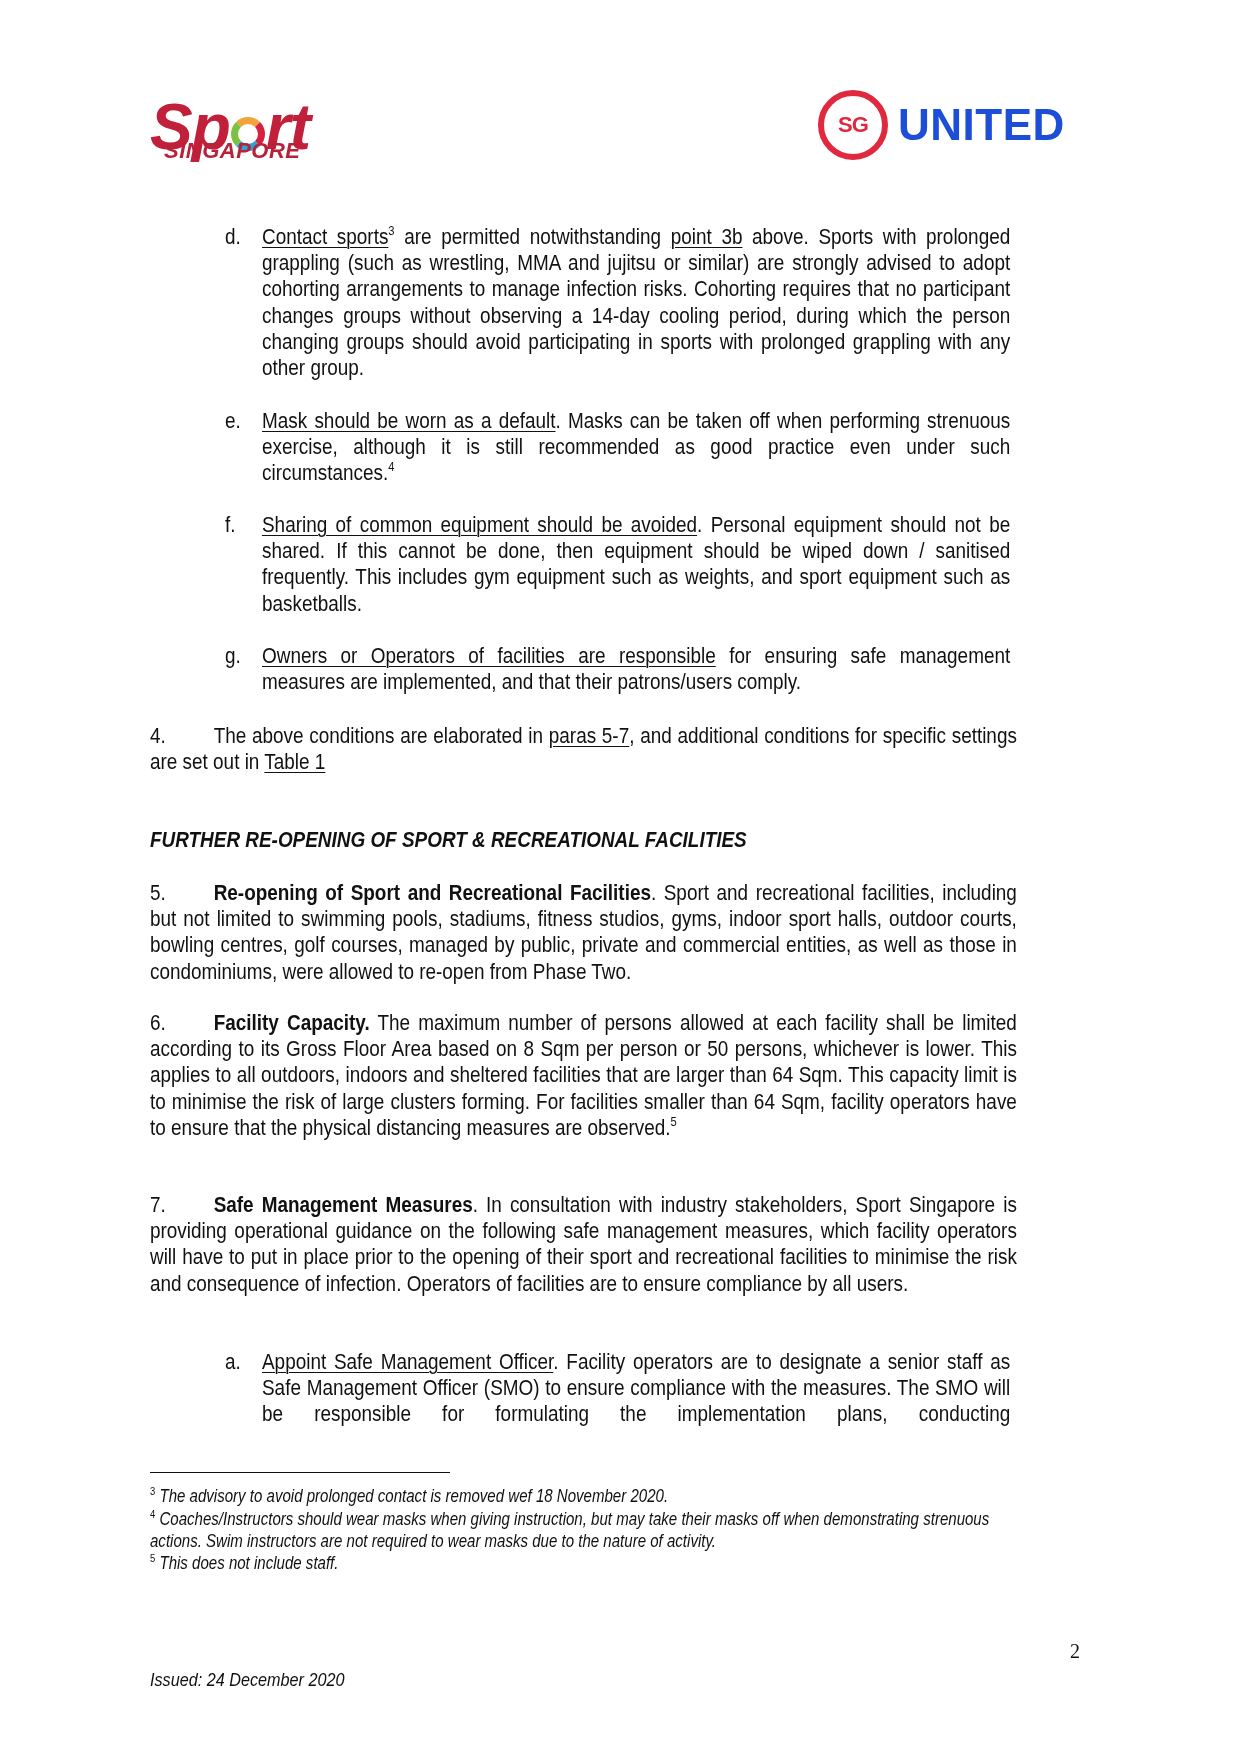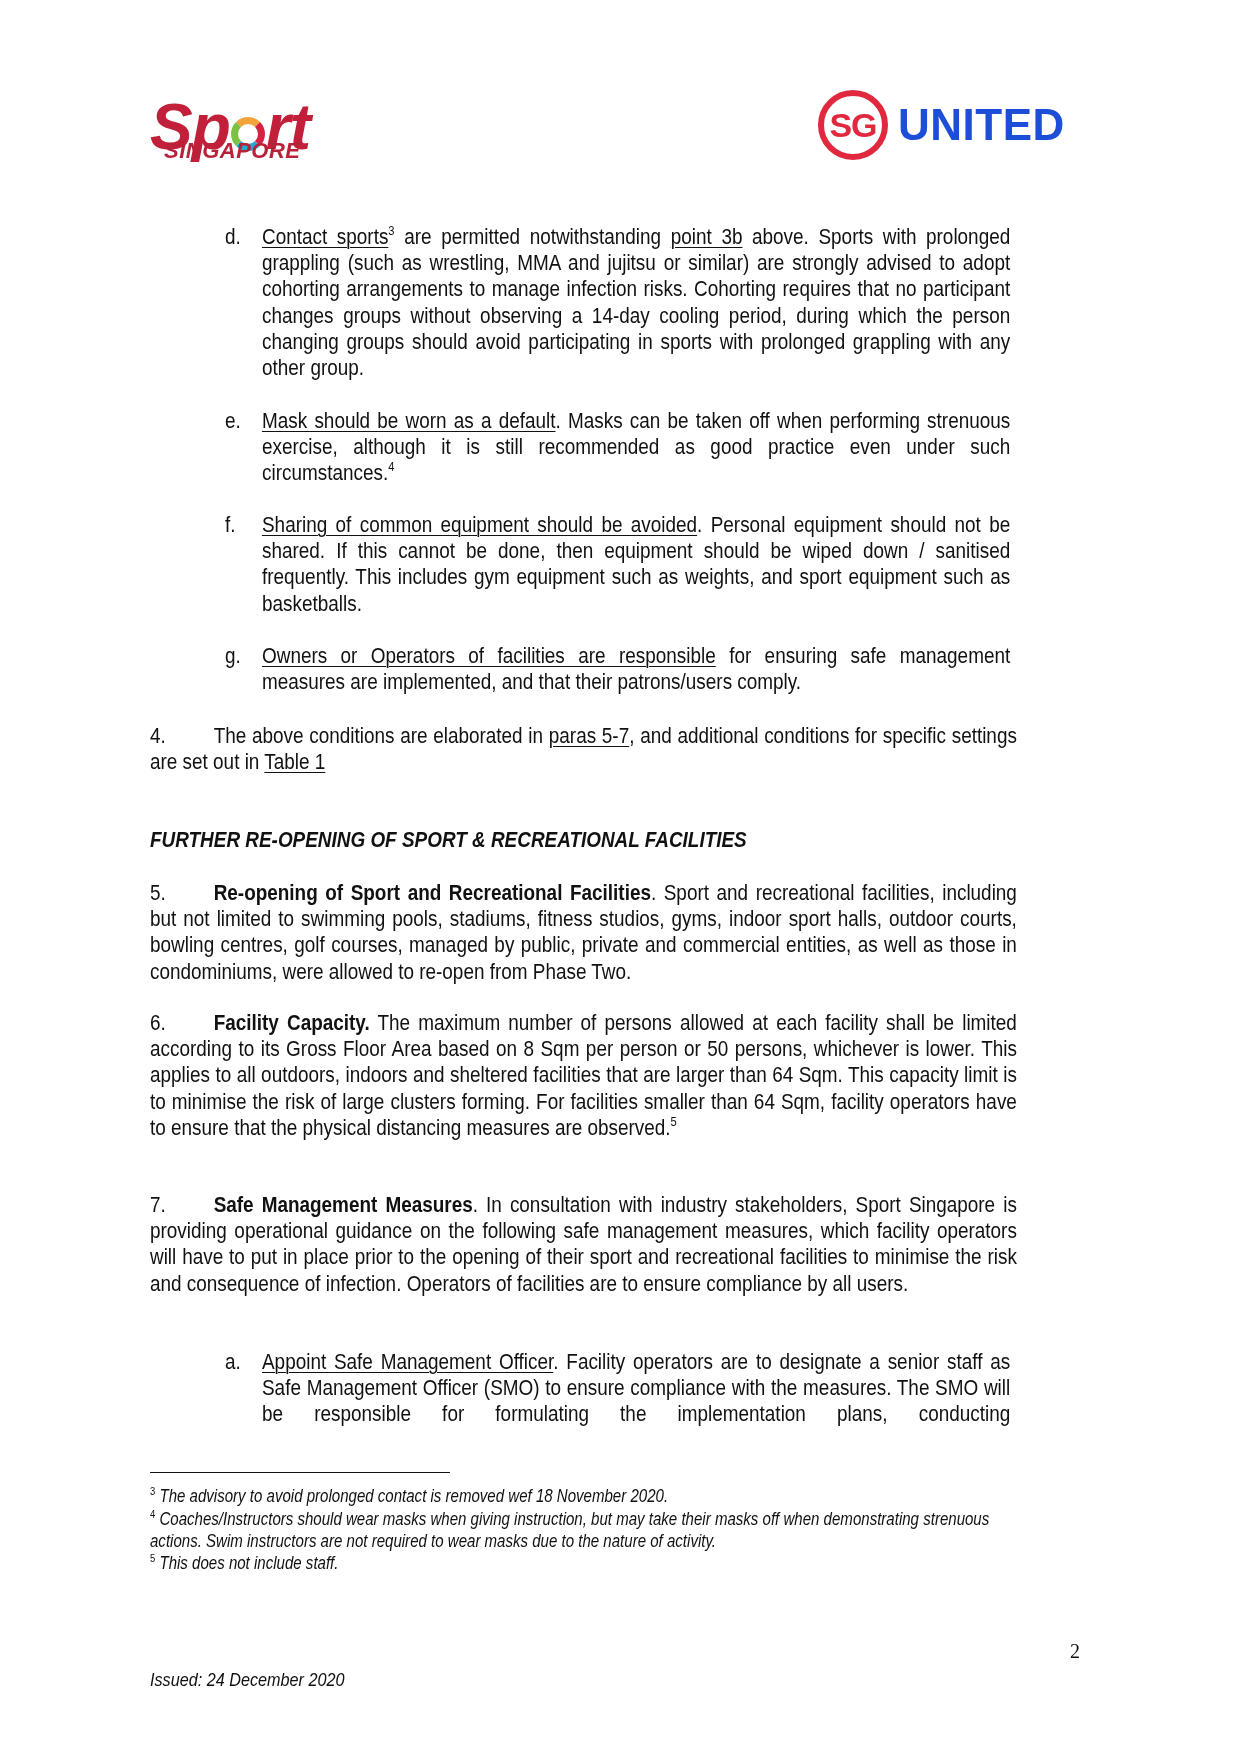--- a/index.html
+++ b/index.html
@@ -6,21 +6,21 @@
     body { width: 1241px; height: 1754px; position: relative; overflow: hidden; color: #111; font-family: "Liberation Sans", sans-serif; }
     .abs { position: absolute; }
 
     
     .logo-sport { left: 150px; top: 82px; width: 190px; height: 92px; }
     .sport-word { position: absolute; left: 0; top: 0; font-family: "Liberation Sans", sans-serif; font-weight: 700; font-style: italic; font-size: 64px; line-height: 58px; color: #c21f3a; letter-spacing: -1px; margin-top: 16px; }
     .sport-ring { display: inline-block; width: 34px; height: 34px; border-radius: 50%; border: 7px solid #d62240; border-top-color: #f2a33a; border-left-color: #7cc242; border-bottom-color: #2aa7d9; box-sizing: border-box; vertical-align: -2px; margin: 0 1px; }
     .sport-sub { position: absolute; left: 14px; top: 56px; font-weight: 700; font-style: italic; font-size: 22px; color: #b8213a; letter-spacing: 0.5px; }
 
     .logo-sg { left: 818px; top: 90px; width: 270px; height: 80px; }
-    .sg-circle { position: absolute; left: 0; top: 0; width: 70px; height: 70px; border: 6px solid #e0283f; border-radius: 50%; box-sizing: border-box; display: flex; align-items: center; justify-content: center; font-weight: 700; font-size: 34px; color: #e0283f; letter-spacing: -1px; }
+    .sg-circle { position: absolute; left: 0; top: 0; width: 70px; height: 70px; border: 6px solid #e0283f; border-radius: 50%; box-sizing: border-box; display: flex; align-items: center; justify-content: center; font-weight: 700; font-size: 22px; color: #e0283f; letter-spacing: -1px; }
     .sg-word { position: absolute; left: 80px; top: 10px; font-weight: 700; font-size: 44px; line-height: 50px; color: #1d4ed8; letter-spacing: 0.5px; }
 
     
     .p { position: absolute; font-size: 22px; line-height: 26.2px; text-align: justify; text-align-last: left; transform: scaleX(0.86); transform-origin: left top; }
     .u { text-decoration: underline; text-underline-offset: 3px; text-decoration-thickness: 1px; }
     .b { font-weight: 700; }
     sup { font-size: 13px; vertical-align: 9px; line-height: 0; }
     .letter { position: absolute; font-size: 22px; line-height: 26.2px; transform: scaleX(0.86); transform-origin: left top; }
     .num { position: absolute; font-size: 22px; line-height: 26.2px; transform: scaleX(0.86); transform-origin: left top; }
 

